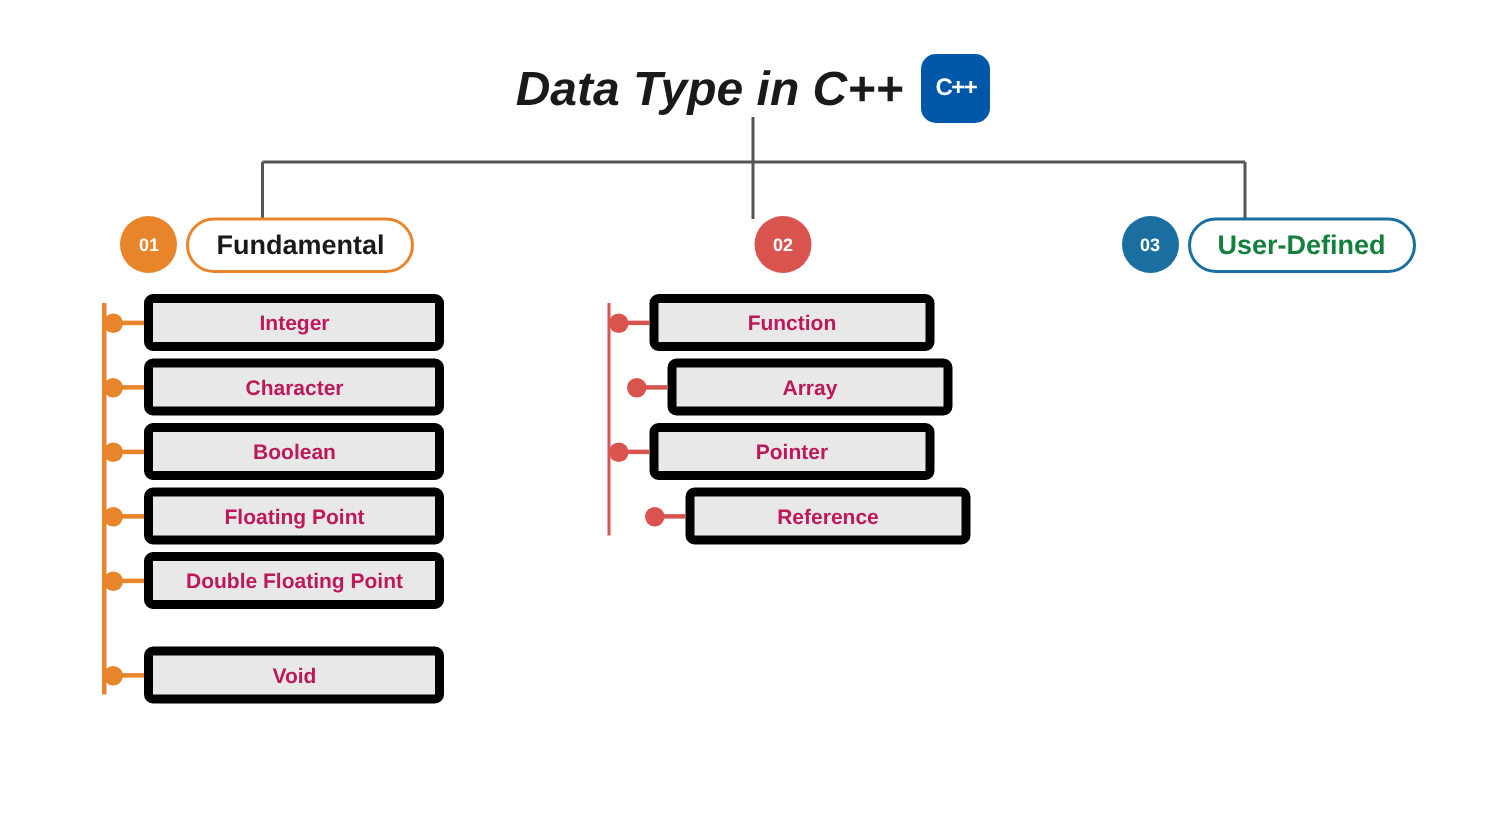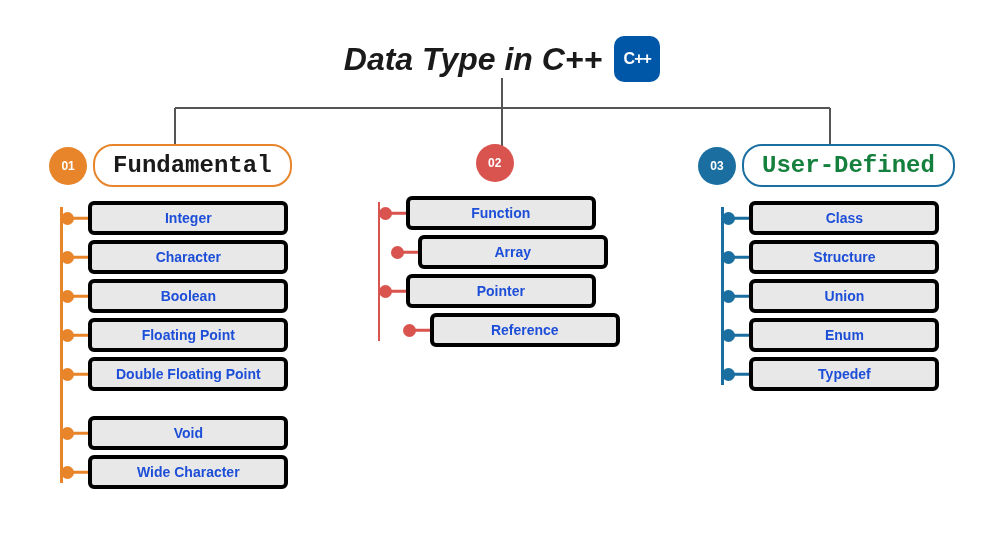--- a/index.html
+++ b/index.html
@@ -89,24 +89,23 @@
       flex-shrink: 0;
     }
     .cat-num.orange { background: #e8852a; }
     .cat-num.red { background: #d9534f; border-radius: 50%; }
     .cat-num.blue { background: #1a6fa0; }
 
     .cat-label {
       border: 2.5px solid;
       border-radius: 20px;
       padding: 6px 18px;
-      font-size: 24px;
+      font-size: 18px;
       font-weight: 800;
       background: #fff;
-      font-family: Liberation Mono, monospace;
     }
     .cat-label.orange { border-color: #e8852a; color: #1a1a1a; }
     .cat-label.red { border-color: #d9534f; color: #1a1a1a; }
     .cat-label.blue { border-color: #1a6fa0; color: #15803d; }
 
     
     .items-list {
       display: flex;
       flex-direction: column;
       gap: 5px;
@@ -128,27 +127,27 @@
       position: absolute;
       left: -26px;
       flex-shrink: 0;
     }
     .item-dot.orange { background: #e8852a; }
     .item-dot.red { background: #d9534f; }
     .item-dot.blue { background: #1a6fa0; }
 
     .item-box {
       background: #e8e8e8;
-      border: 4px solid #000000;
+      border: 6px solid #000000;
       border-radius: 6px;
       padding: 5px 0;
       text-align: center;
       font-size: 14px;
       font-weight: 700;
-      color: #1d4ed8;
+      color: #be185d;
     }
     .item-box.fund { width: 200px; }
     .item-box.der { width: 190px; }
     .item-box.user { width: 190px; }
 
     
     .item-row::before {
       content: '';
       position: absolute;
       left: -20px;
@@ -218,24 +217,20 @@
             <div class="item-box fund">Floating Point</div>
           </div>
           <div class="item-row orange" style="position:relative;">
             <div class="item-dot orange" style="left:-27px;"></div>
             <div class="item-box fund">Double Floating Point</div>
           </div>
           <div class="item-row orange" style="position:relative;margin-top:20px;">
             <div class="item-dot orange" style="left:-27px;"></div>
             <div class="item-box fund">Void</div>
           </div>
-          <div class="item-row orange" style="position:relative;">
-            <div class="item-dot orange" style="left:-27px;"></div>
-            <div class="item-box fund">Wide Character</div>
-          </div>
         </div>
       </div>
     </div>
 
     <div class="category-col">
       <div class="cat-header">
         <div class="cat-num red">
           <span>02</span>
         </div>
       </div>
@@ -264,41 +259,16 @@
 
     <div class="category-col">
       <div class="cat-header">
         <div class="cat-num blue">
           <span>03</span>
         </div>
         <div class="cat-label blue">
           <span>User-Defined</span>
         </div>
       </div>
-      <div style="position:relative;">
-        <div style="position:absolute; left:8px; top:6px; bottom:6px; width:2.5px; background:#1a6fa0;"></div>
-        <div class="items-list" style="padding-left:36px;">
-          <div class="item-row blue" style="position:relative;">
-            <div class="item-dot blue" style="left:-27px;"></div>
-            <div class="item-box user">Class</div>
-          </div>
-          <div class="item-row blue" style="position:relative;">
-            <div class="item-dot blue" style="left:-27px;"></div>
-            <div class="item-box user">Structure</div>
-          </div>
-          <div class="item-row blue" style="position:relative;">
-            <div class="item-dot blue" style="left:-27px;"></div>
-            <div class="item-box user">Union</div>
-          </div>
-          <div class="item-row blue" style="position:relative;">
-            <div class="item-dot blue" style="left:-27px;"></div>
-            <div class="item-box user">Enum</div>
-          </div>
-          <div class="item-row blue" style="position:relative;">
-            <div class="item-dot blue" style="left:-27px;"></div>
-            <div class="item-box user">Typedef</div>
-          </div>
-        </div>
-      </div>
     </div>
 
   </div>
 </div>
 
 </body></html>

